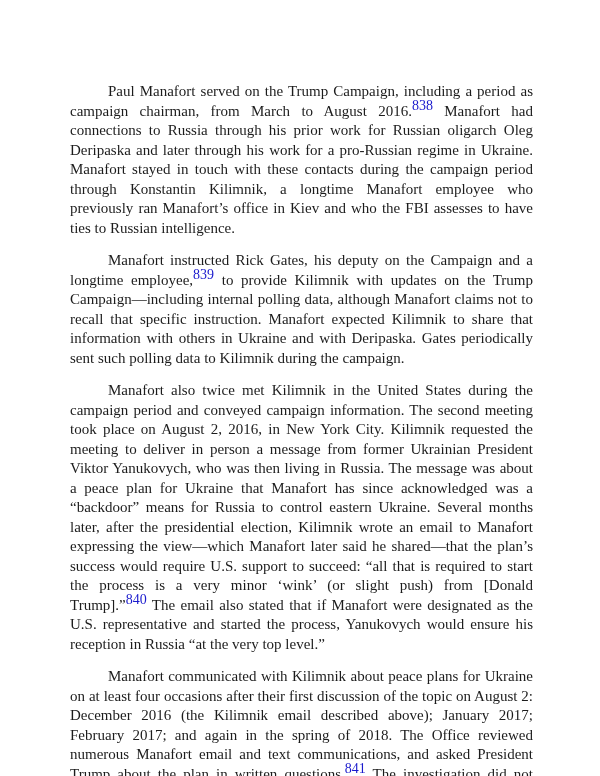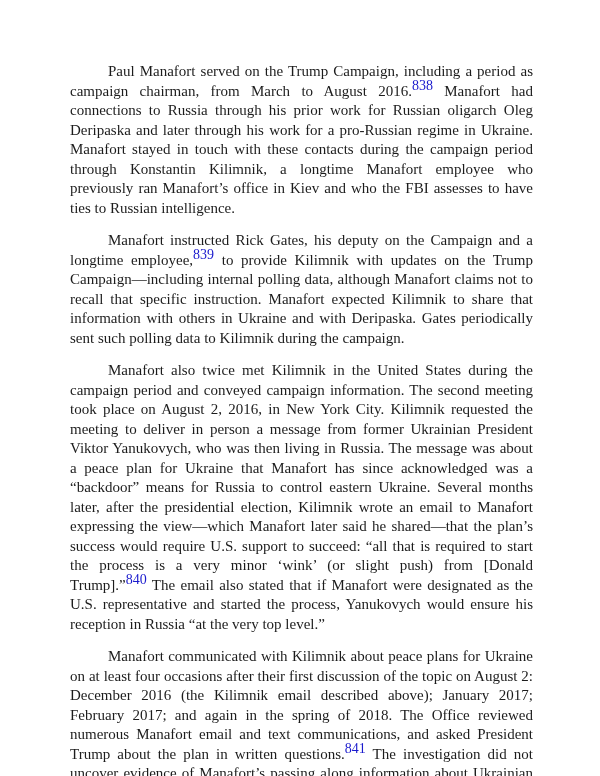--- a/index.html
+++ b/index.html
@@ -11,21 +11,21 @@
     width: 600px;
     height: 776px;
     overflow: hidden;
     font-family: "Liberation Serif", "DejaVu Serif", serif;
     color: #1c1c1c;
   }
   .page {
     box-sizing: border-box;
     width: 600px;
     height: 776px;
-    padding: 62px 67px 0 70px;
+    padding: 82px 67px 0 70px;
     background: #ffffff;
   }
   p.body-para {
     margin: 0 0 13px 0;
     font-size: 15px;
     line-height: 19.5px;
     text-align: justify;
     text-indent: 38px;
   }
   a.fnref {

